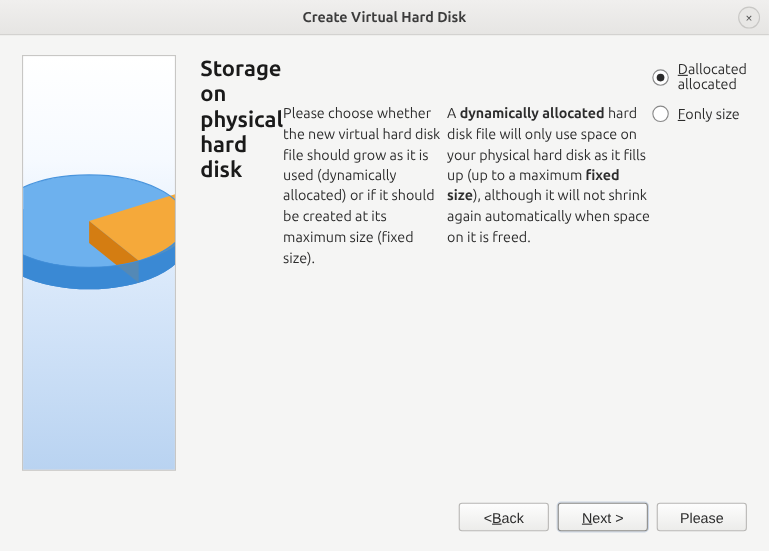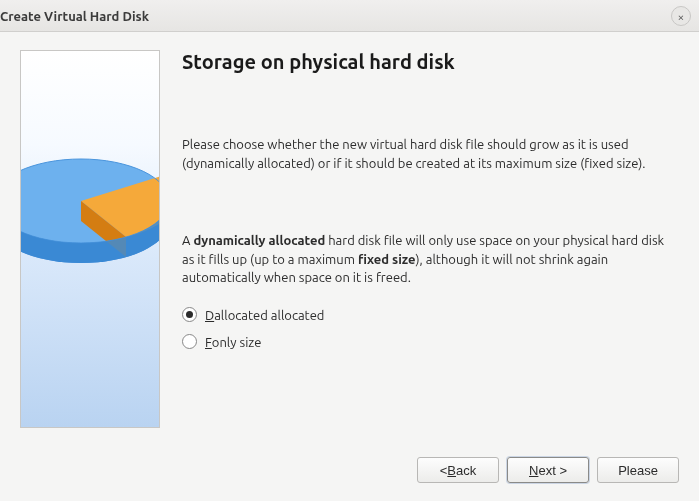--- a/index.html
+++ b/index.html
@@ -15,21 +15,21 @@
       width: 699px;
       height: 501px;
       overflow: hidden;
     }
     .titlebar {
       height: 32px;
       background: linear-gradient(#f0efee, #e6e5e3);
       border-bottom: 1px solid #d0cfcd;
       display: flex;
       align-items: center;
-      justify-content: flex-start;
+      justify-content: center;
       position: relative;
     }
     .titlebar-title {
       font-weight: 600;
       font-size: 13px;
       color: #3c3c3c;
     }
     .close-btn {
       position: absolute;
       right: 8px;
@@ -57,21 +57,21 @@
       height: 378px;
       border: 1px solid #c8c7c5;
       background: linear-gradient(180deg, #ffffff 0%, #f6faff 25%, #d9e8fa 55%, #b9d3f1 100%);
       position: relative;
       overflow: hidden;
       flex-shrink: 0;
     }
     .main-content {
       flex: 1;
       display: flex;
-      flex-direction: column;
+      flex-direction: row;
     }
     .page-heading {
       font-size: 20px;
       font-weight: bold;
       margin-bottom: 18px;
       color: #1a1a1a;
     }
     .body-text {
       font-size: 13px;
       line-height: 1.45;

